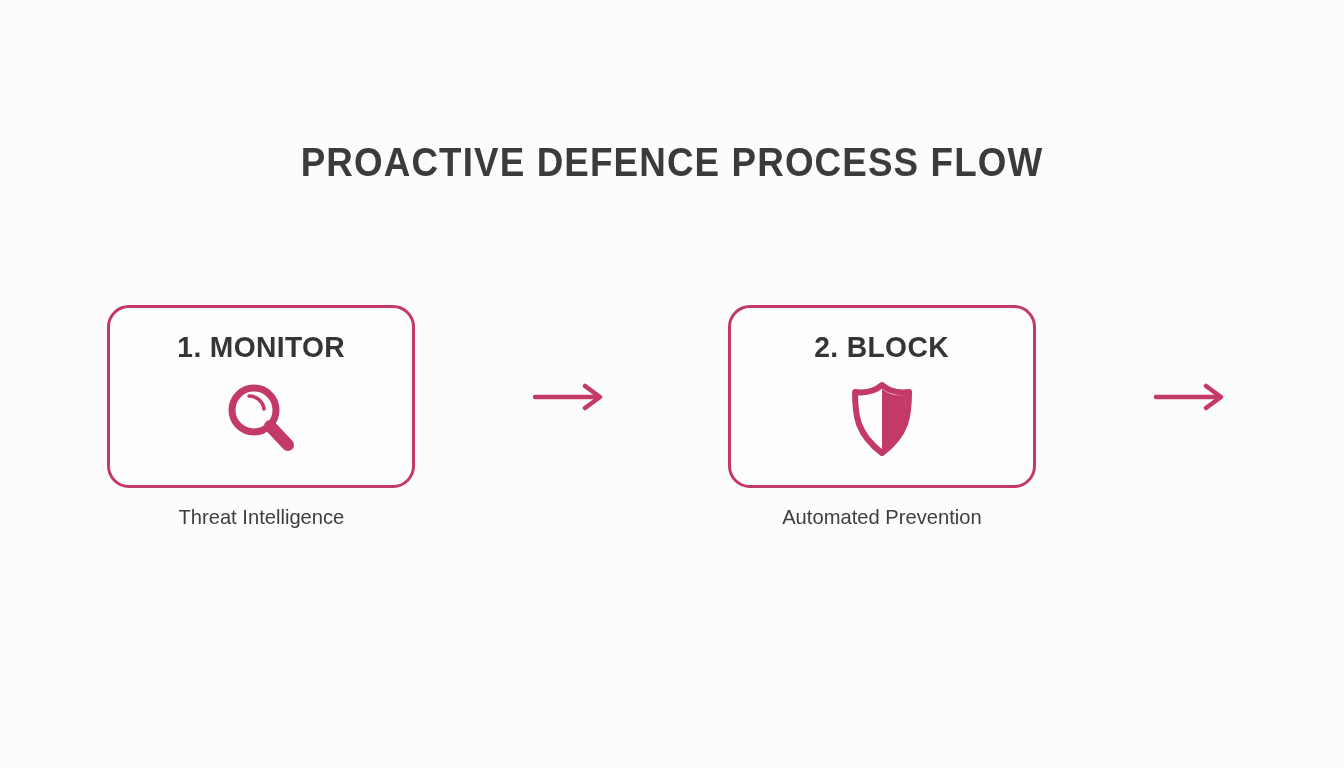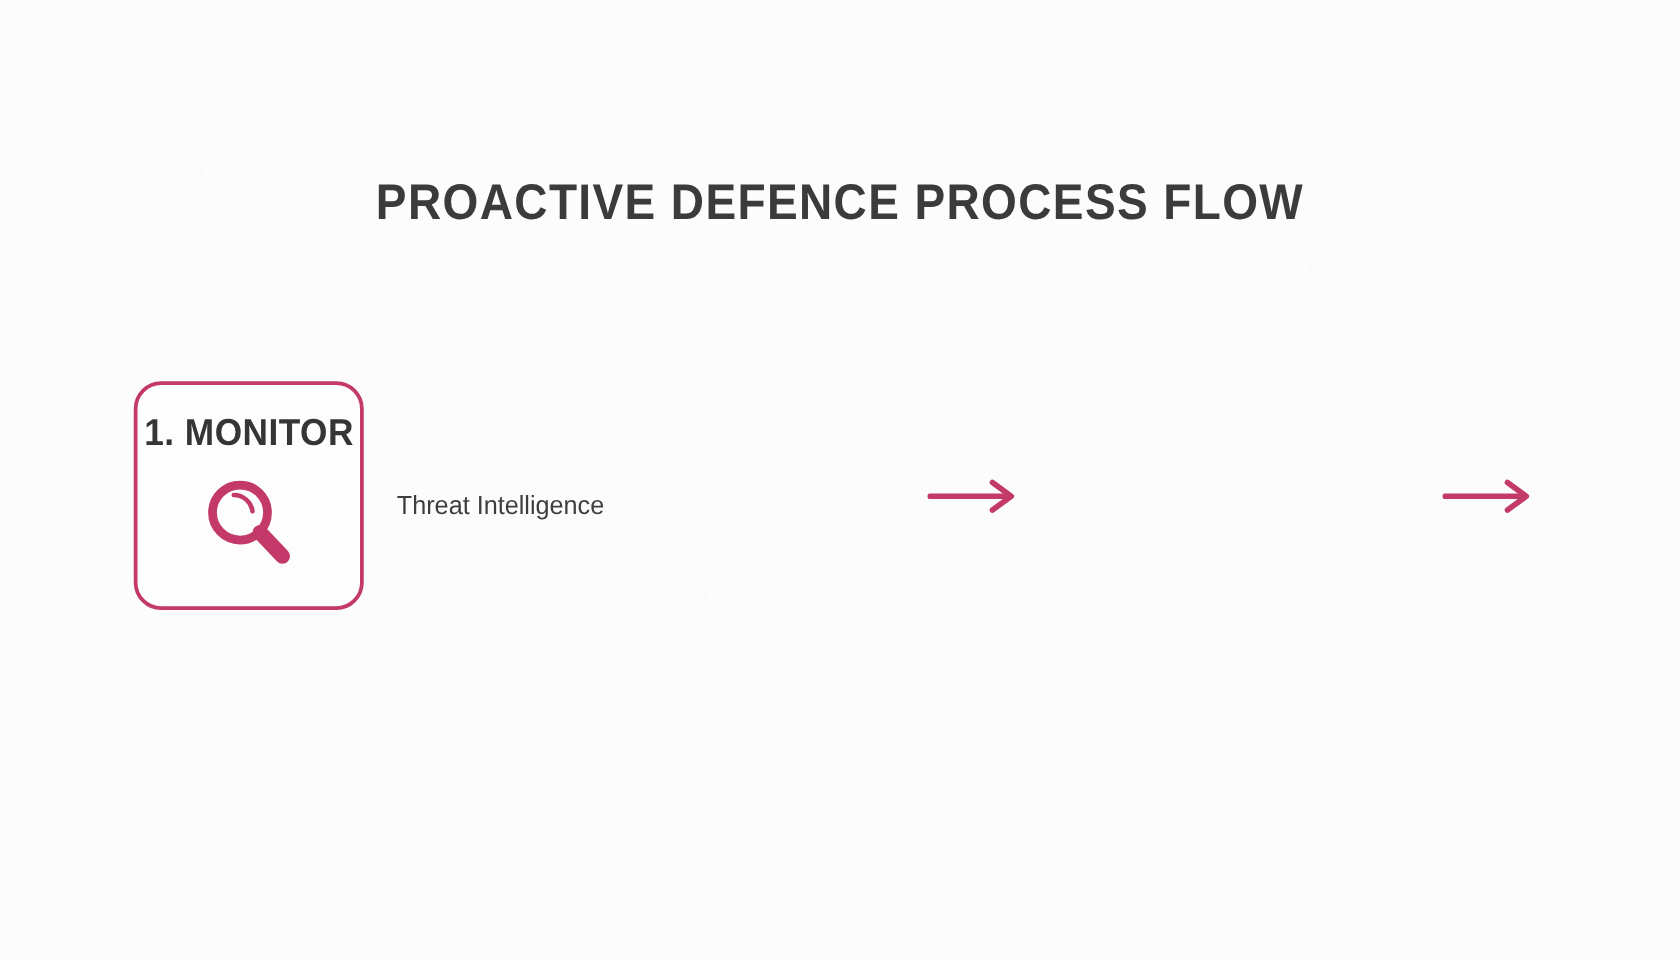--- a/index.html
+++ b/index.html
@@ -59,23 +59,22 @@
     width: 1133px;
     height: 245px;
     display: flex;
     align-items: flex-start;
     justify-content: space-between;
   }
 
   .step {
     width: 308px;
     display: flex;
-    flex-direction: row;
+    flex-direction: column;
     align-items: center;
-    gap: 23px;
   }
 
   .card {
     box-sizing: border-box;
     width: 308px;
     height: 183px;
     border: 3px solid #c2396a;
     border-radius: 22px;
     background: #fdfdfd;
     display: flex;
@@ -151,20 +150,40 @@
       <div class="caption">Threat Intelligence</div>
     </div>
 
     <div class="arrow">
       <svg width="76" height="28" viewBox="0 0 76 28" aria-hidden="true">
         <line x1="2" y1="14" x2="64" y2="14" stroke="#c2396a" stroke-width="4.5" stroke-linecap="round"></line>
         <polyline points="52,3 67,14 52,25" fill="none" stroke="#c2396a" stroke-width="4.5" stroke-linecap="round" stroke-linejoin="round"></polyline>
       </svg>
     </div>
 
+    <div class="step">
+      <div class="card">
+        <div class="card-title">2. BLOCK</div>
+        <div class="icon-wrap">
+          <svg width="86" height="86" viewBox="0 0 86 86" aria-hidden="true">
+
+            <path d="M43 9
+                     C 35 16, 24 17, 16 16
+                     C 16 40, 18 58, 43 77
+                     C 68 58, 70 40, 70 16
+                     C 62 17, 51 16, 43 9 Z" fill="none" stroke="#c2396a" stroke-width="6" stroke-linejoin="round"></path>
+
+            <path d="M43 13
+                     C 50 19, 60 20, 67 19
+                     C 67 40, 65 57, 43 74 Z" fill="#c2396a"></path>
+          </svg>
+        </div>
+      </div>
+      <div class="caption">Automated Prevention</div>
+    </div>
 
     <div class="arrow">
       <svg width="76" height="28" viewBox="0 0 76 28" aria-hidden="true">
         <line x1="2" y1="14" x2="64" y2="14" stroke="#c2396a" stroke-width="4.5" stroke-linecap="round"></line>
         <polyline points="52,3 67,14 52,25" fill="none" stroke="#c2396a" stroke-width="4.5" stroke-linecap="round" stroke-linejoin="round"></polyline>
       </svg>
     </div>
 
 
   </div>

